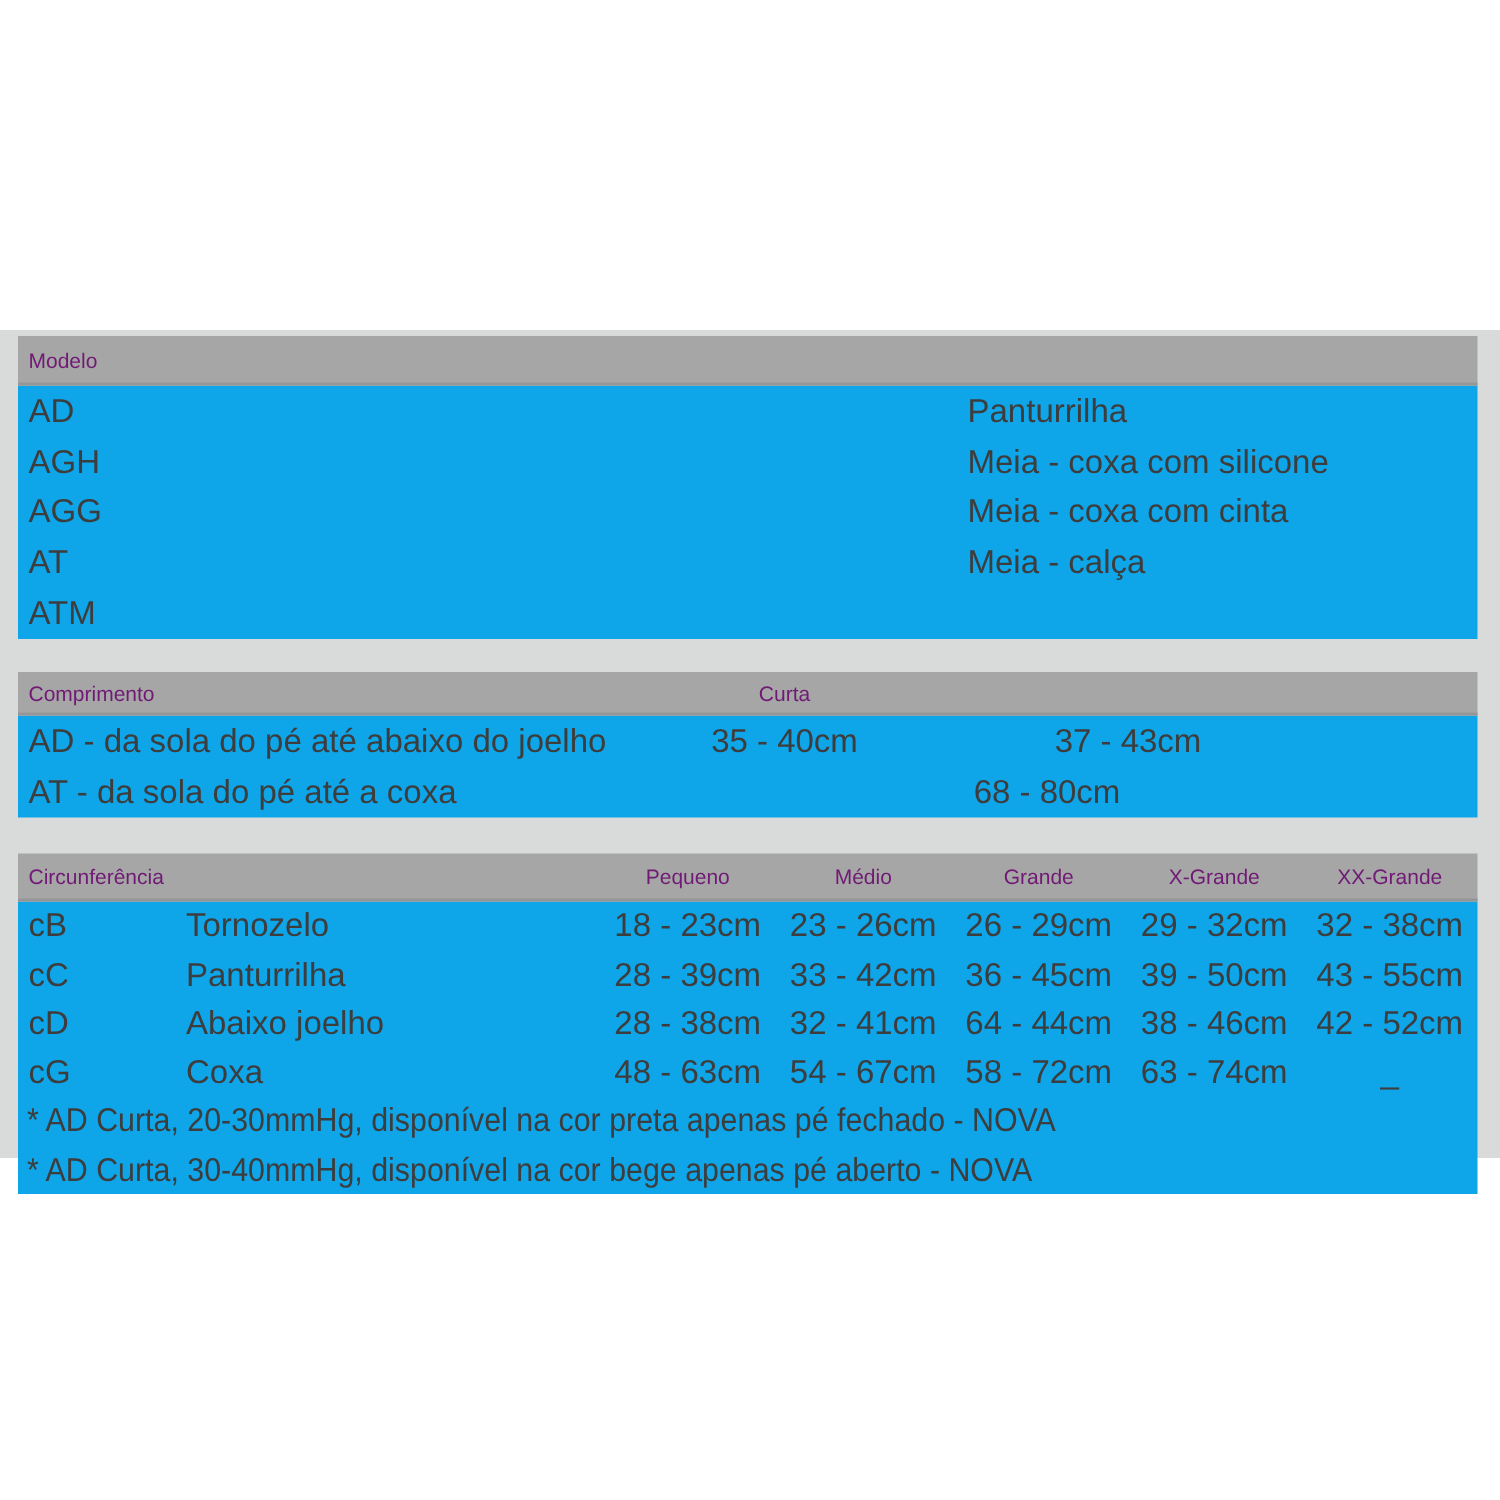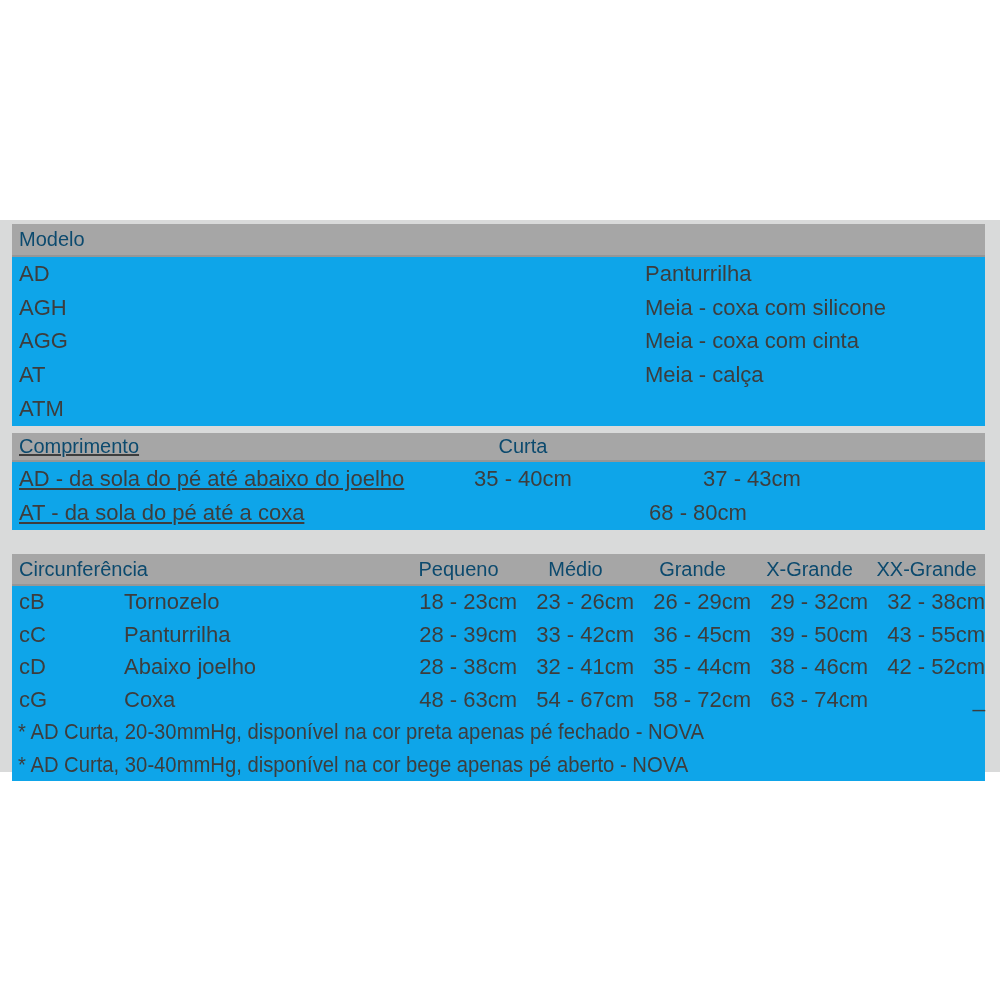--- a/index.html
+++ b/index.html
@@ -26,40 +26,40 @@
     padding: 4px 15px 7px 12px;
   }
   .sec { width: 973px; }
   .sec-header {
     background: #a6a6a6;
     border-bottom: 2px solid #969696;
     box-sizing: border-box;
     display: flex;
     align-items: center;
     padding-left: 7px;
-    font-size: 20px;
-    color: #0c4a6e;
+    font-size: 14px;
+    color: #701a75;
     position: relative;
   }
   .sec-body { background: #0ea5e9; }
   .row {
     display: flex;
     align-items: center;
     position: relative;
     font-size: 22px;
     box-sizing: border-box;
     padding-left: 7px;
   }
   
   .modelo .sec-header { height: 33px; }
   .modelo .sec-body { height: 169px; display: flex; flex-direction: column; }
   .modelo .row { flex: 1; }
   .modelo .desc { position: absolute; left: 633px; }
   
-  .comprimento { margin-top: 7px; text-decoration: underline; }
+  .comprimento { margin-top: 22px; }
   .comprimento .sec-header { height: 29px; }
   .comprimento .sec-body { height: 68px; display: flex; flex-direction: column; }
   .comprimento .row { flex: 1; }
   .cpos { position: absolute; transform: translateX(-50%); white-space: nowrap; }
   .cx-curta { left: 511px; }
   .cx-1 { left: 511px; text-align: center; }
   .cx-2 { left: 740px; }
   .cx-3 { left: 686px; }
   
   .circ { margin-top: 24px; }
@@ -75,21 +75,21 @@
   .circ .sec-body { height: 195px; display: flex; flex-direction: column; }
   .grid-row {
     flex: 1;
     display: grid;
     grid-template-columns: 105px 276px 117px 117px 117px 117px 117px;
     align-items: center;
     font-size: 22px;
     box-sizing: border-box;
     padding-left: 7px;
   }
-  .val { text-align: right; white-space: nowrap; }
+  .val { text-align: center; white-space: nowrap; }
   .fn-row {
     flex: 1;
     display: flex;
     align-items: center;
     padding-left: 6px;
     font-size: 22px;
   }
   .fn-row .fn-text {
     display: inline-block;
     transform: scaleX(0.92);
@@ -173,21 +173,21 @@
         <span class="val">33 - 42cm</span>
         <span class="val">36 - 45cm</span>
         <span class="val">39 - 50cm</span>
         <span class="val">43 - 55cm</span>
       </div>
       <div class="grid-row">
         <span>cD</span>
         <span>Abaixo joelho</span>
         <span class="val">28 - 38cm</span>
         <span class="val">32 - 41cm</span>
-        <span class="val">35 - 44cm</span>
+        <span class="val">64 - 44cm</span>
         <span class="val">38 - 46cm</span>
         <span class="val">42 - 52cm</span>
       </div>
       <div class="grid-row">
         <span>cG</span>
         <span>Coxa</span>
         <span class="val">48 - 63cm</span>
         <span class="val">54 - 67cm</span>
         <span class="val">58 - 72cm</span>
         <span class="val">63 - 74cm</span>

